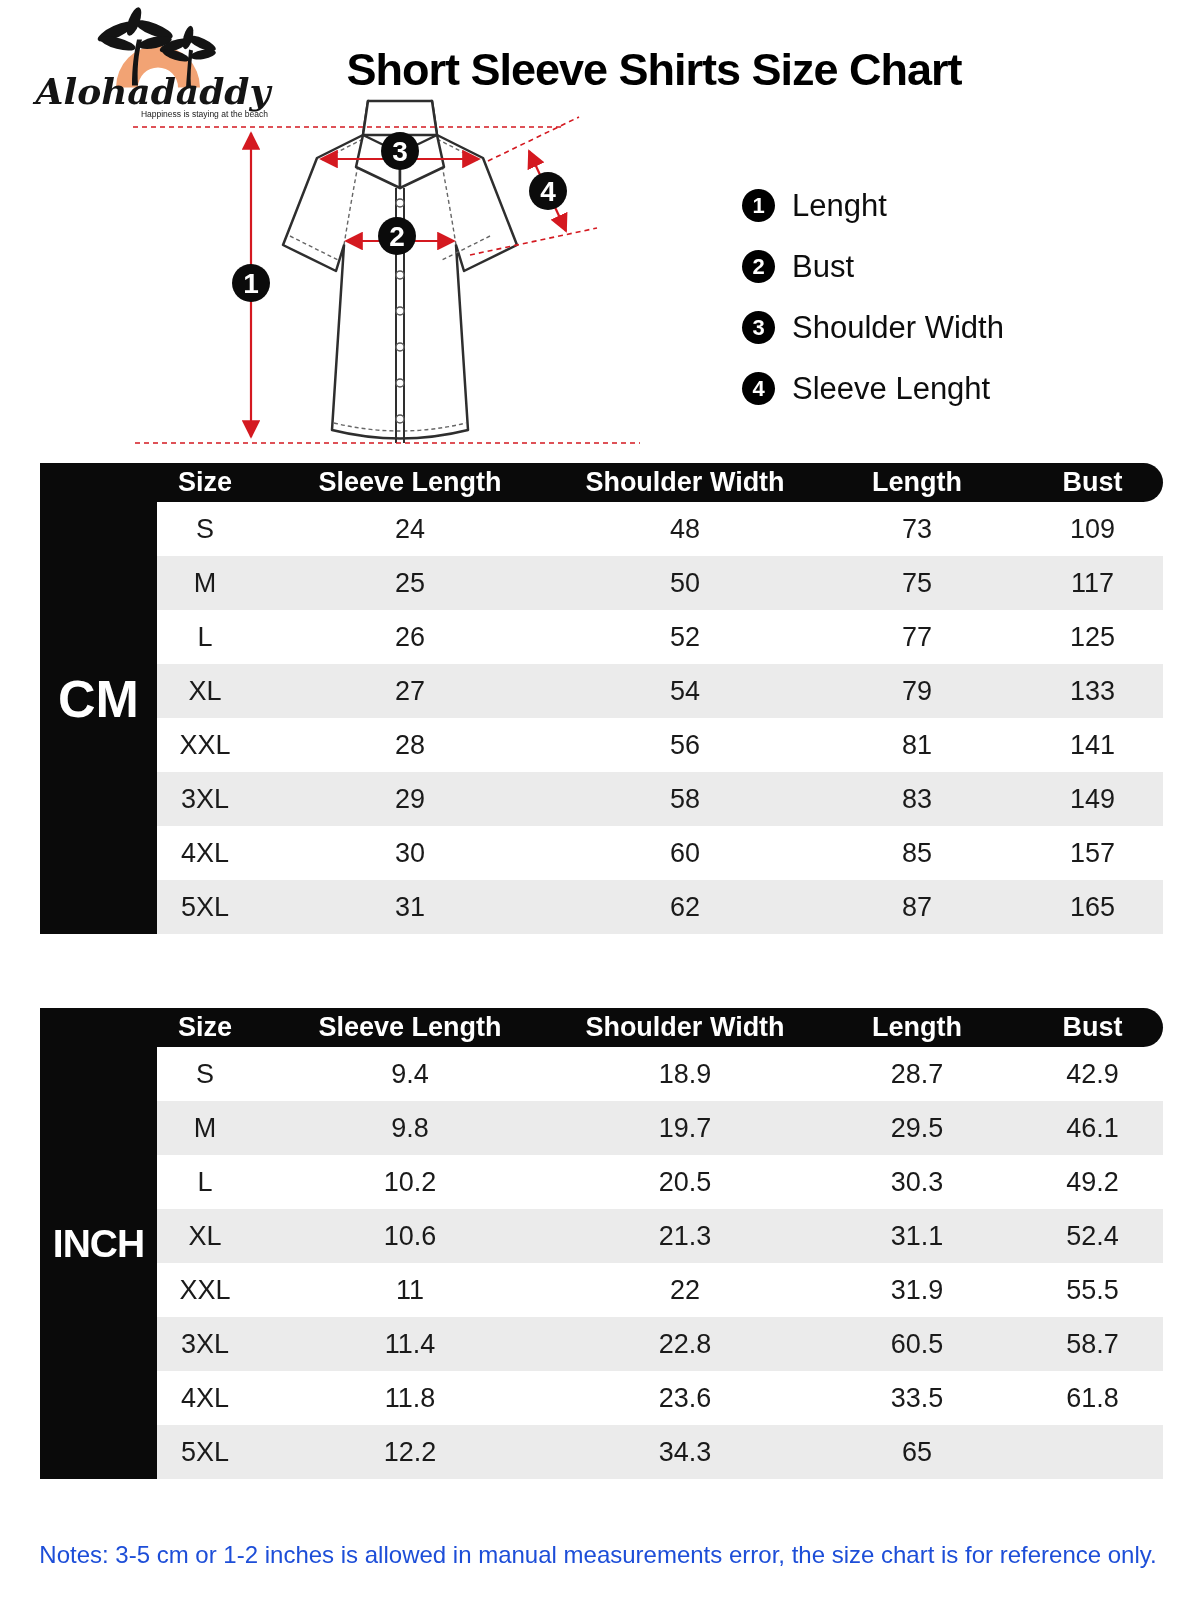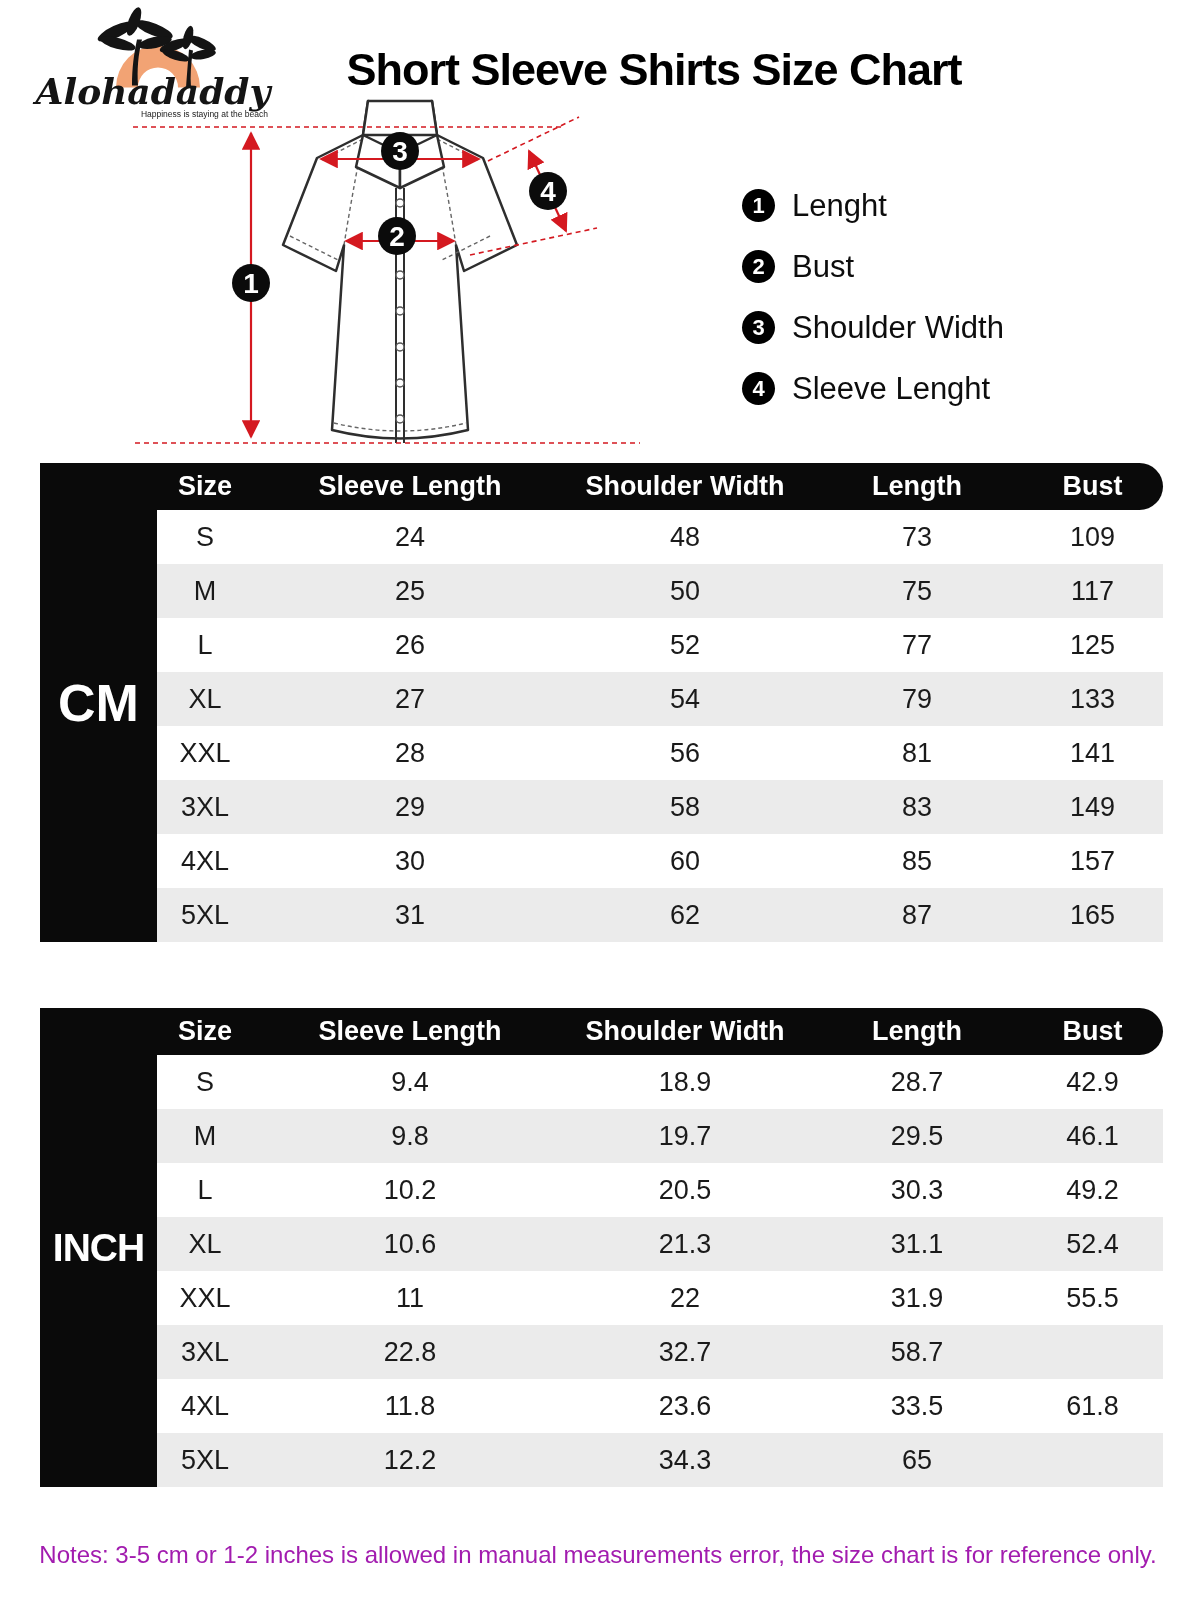--- a/index.html
+++ b/index.html
@@ -22,31 +22,31 @@
   .legend-label{font-size:31px;color:#0d0d0d;white-space:nowrap;}
 
   
   .size-table{position:absolute;left:40px;width:1123px;}
   #cm-table{top:463px;}
   #inch-table{top:1008px;}
   .unit-label{position:absolute;left:0;top:0;bottom:0;width:117px;background:#0a0a0a;color:#fff;
               display:flex;align-items:center;justify-content:center;font-weight:bold;z-index:2;}
   #cm-table .unit-label{font-size:52px;}
   #inch-table .unit-label{font-size:39px;letter-spacing:-1px;}
-  .thead{height:47px;background:#0a0a0a;border-radius:0 24px 24px 0;display:grid;
+  .thead{height:39px;background:#0a0a0a;border-radius:0 24px 24px 0;display:grid;
          grid-template-columns:114px 296px 254px 210px 141px;padding-left:108px;box-sizing:border-box;}
   .hcell{display:flex;align-items:center;justify-content:center;color:#fff;font-weight:bold;font-size:27px;}
   .tbody{margin-left:108px;}
   .trow{display:grid;grid-template-columns:114px 296px 254px 210px 141px;height:54px;background:#ffffff;}
   .trow.alt{background:#ebebeb;}
   .tcell{display:flex;align-items:center;justify-content:center;font-size:27px;color:#1a1a1a;}
 
   
   .notes{position:absolute;left:0;top:1541px;width:1196px;margin:0;text-align:center;
-         font-size:24px;color:#a21caf;}
+         font-size:24px;color:#1d4ed8;}
 </style>
 </head>
 <body>
 
 <div class="page">
 
   <svg class="logo" viewBox="0 0 250 115" aria-hidden="true">
     <path fill="#f2a374" d="M88,82 A42,42 0 0 1 172,82 L150,82 A20,20 0 0 0 110,82 Z"></path>
     <g fill="#141414">
       <path d="M104,80 C104,62 106,48 109,34 L114,34 C110,50 109,64 110,80 Z"></path>
@@ -265,22 +265,23 @@
         </div>
         <div class="trow">
           <div class="tcell">XXL</div>
           <div class="tcell">11</div>
           <div class="tcell">22</div>
           <div class="tcell">31.9</div>
           <div class="tcell">55.5</div>
         </div>
         <div class="trow alt">
           <div class="tcell">3XL</div>
+          <div class="tcell">11.4</div>
           <div class="tcell">22.8</div>
-          <div class="tcell">32.7</div>
+          <div class="tcell">60.5</div>
           <div class="tcell">58.7</div>
         </div>
         <div class="trow">
           <div class="tcell">4XL</div>
           <div class="tcell">11.8</div>
           <div class="tcell">23.6</div>
           <div class="tcell">33.5</div>
           <div class="tcell">61.8</div>
         </div>
         <div class="trow alt">

